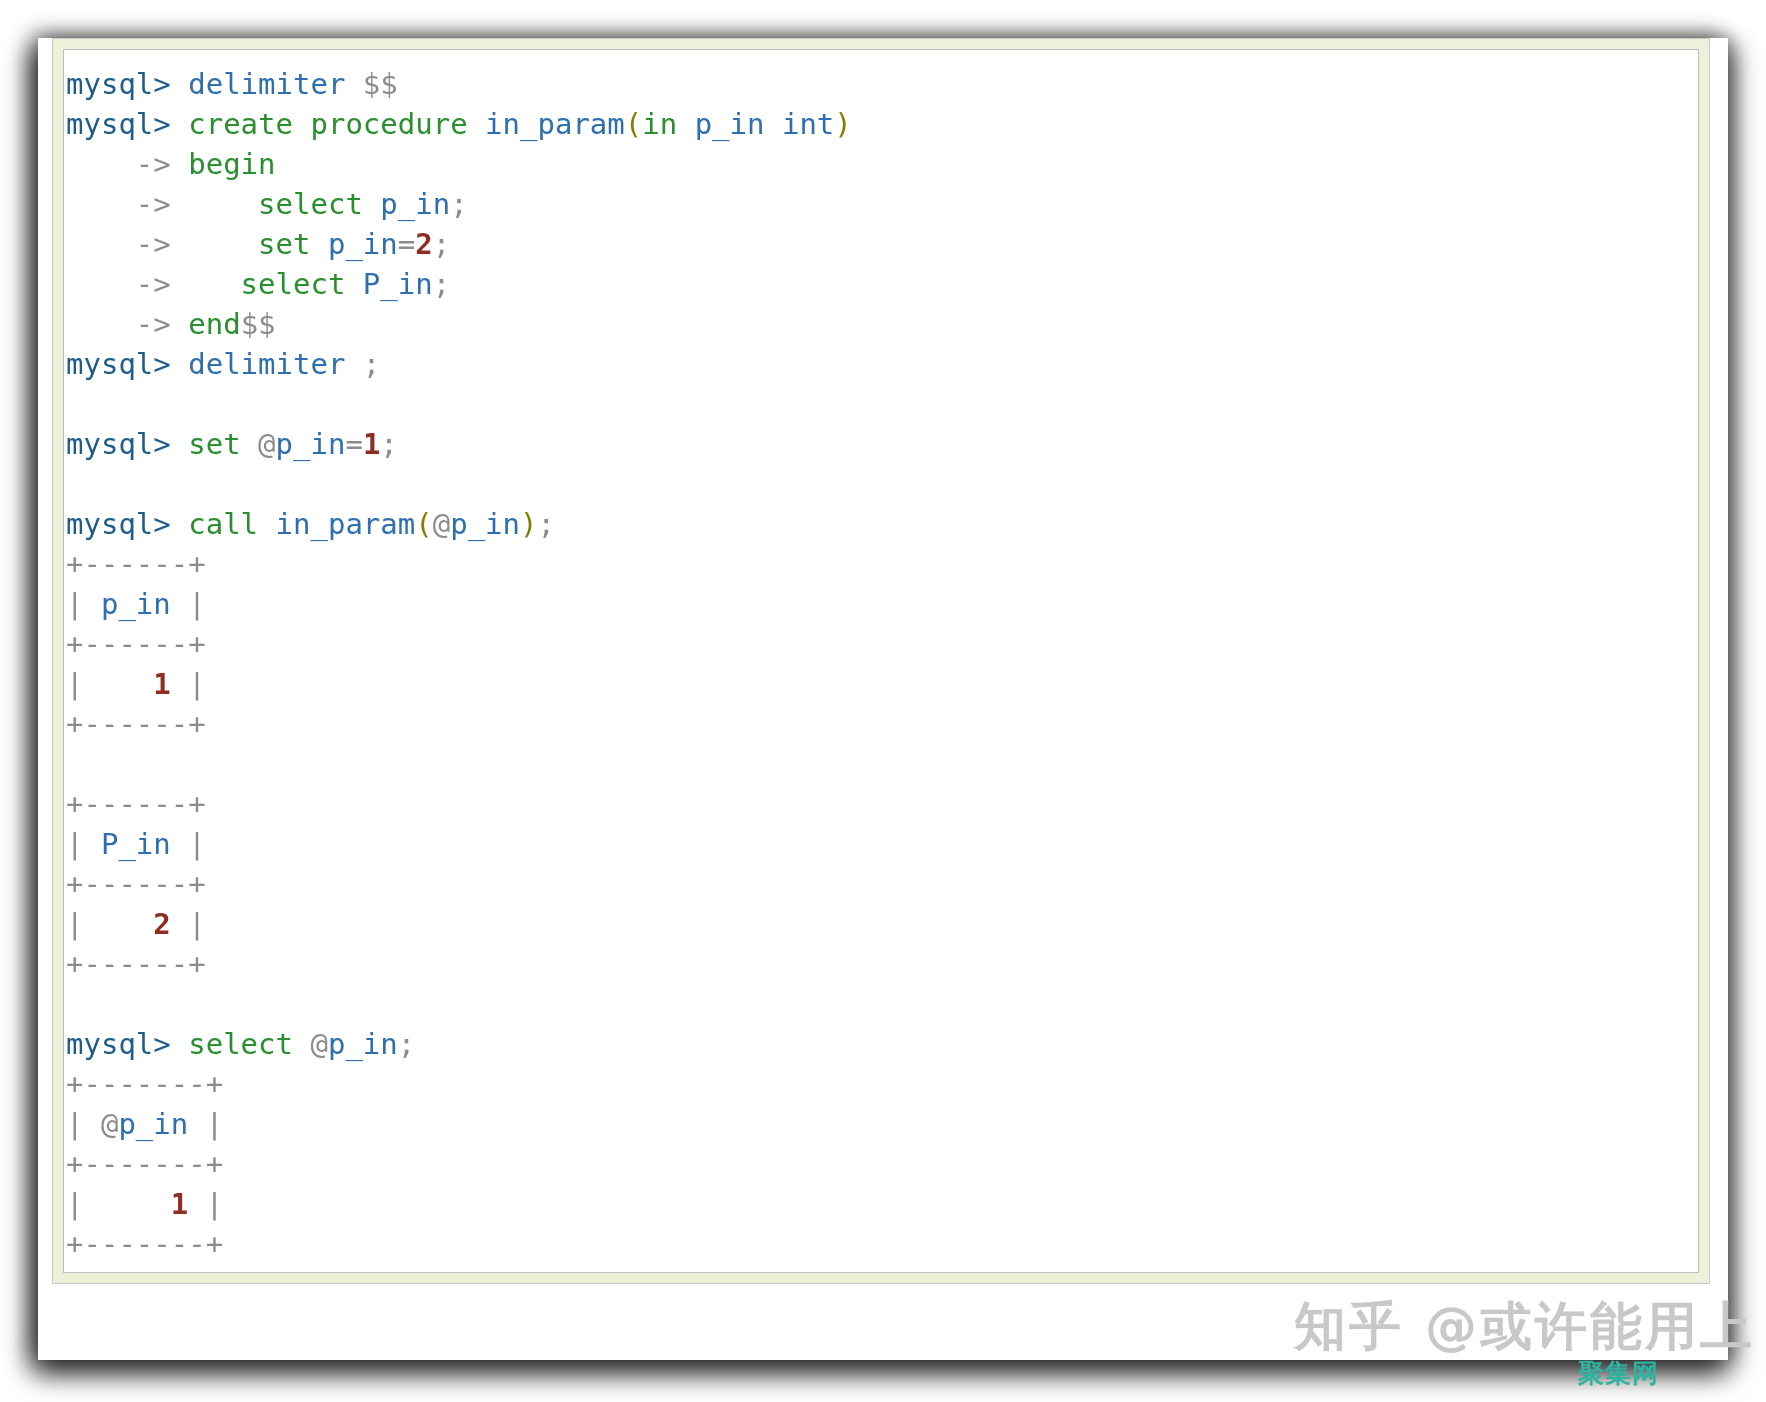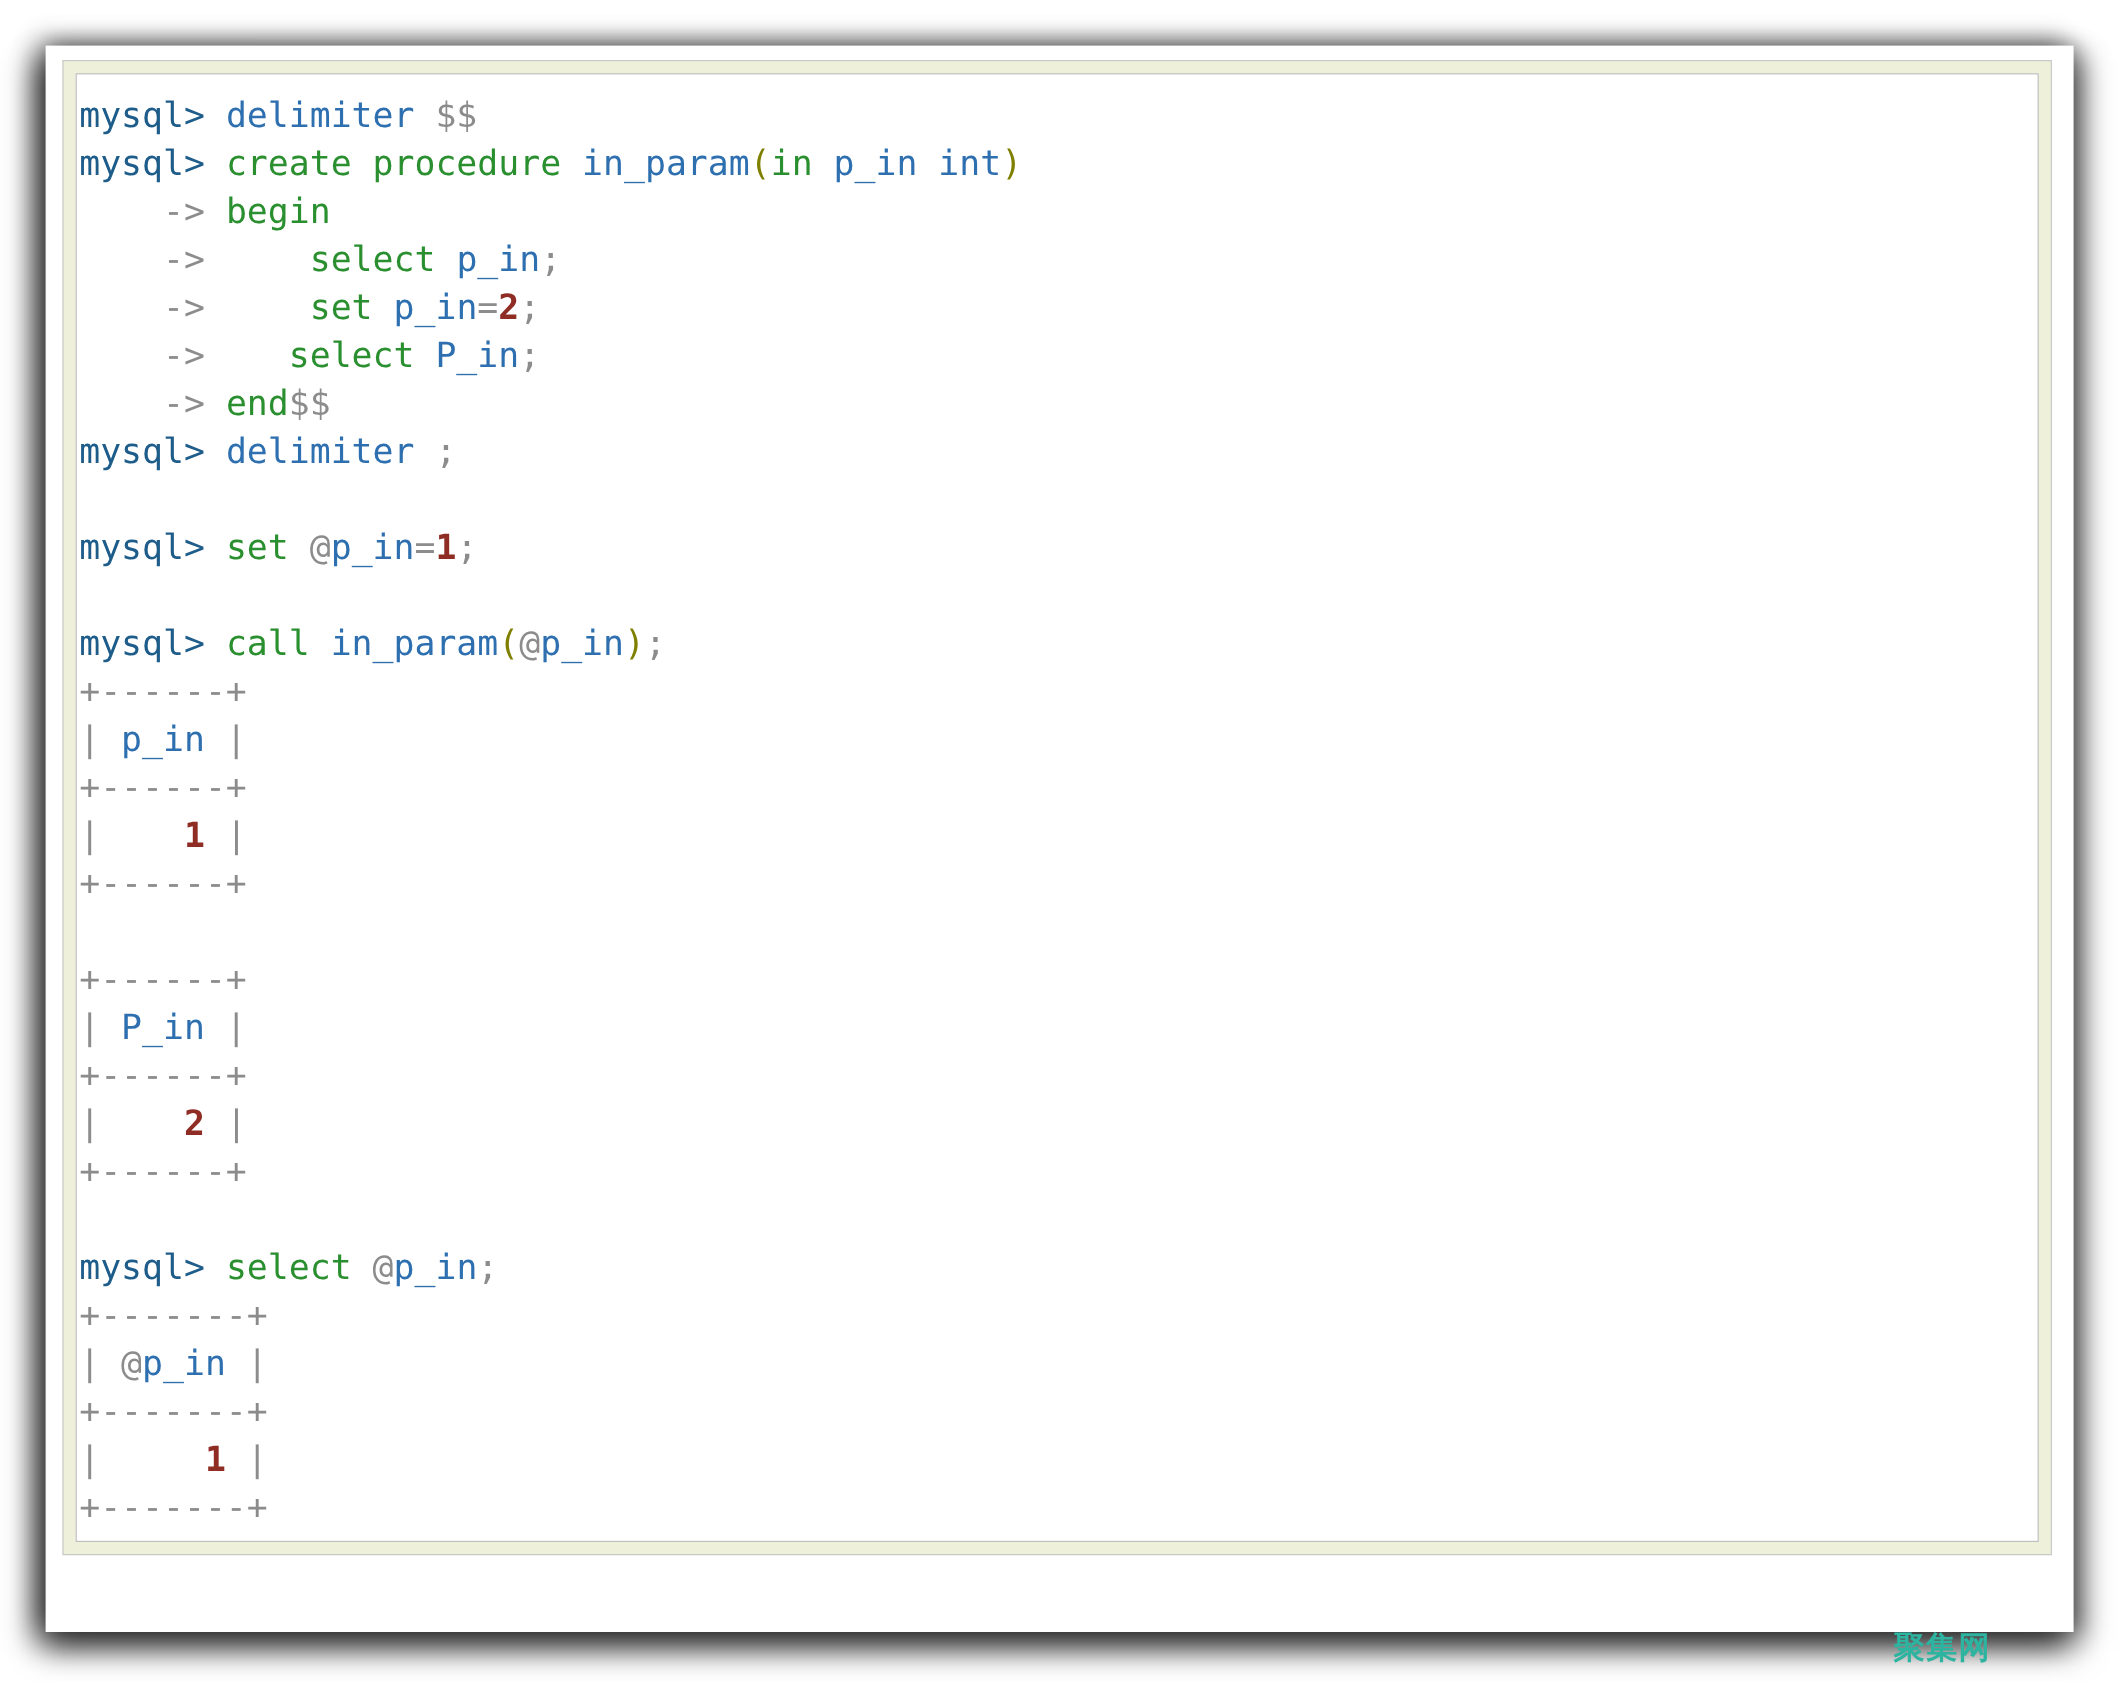--- a/index.html
+++ b/index.html
@@ -18,21 +18,21 @@
     background: #ffffff;
     box-shadow:
       0 14px 24px 2px rgba(0,0,0,0.55),
       -12px 10px 22px rgba(0,0,0,0.45),
       -8px -8px 18px rgba(0,0,0,0.30),
       12px 6px 20px rgba(0,0,0,0.25),
       6px -4px 14px rgba(0,0,0,0.18);
   }
   .code-frame {
     position: absolute;
-    left: 14px; top: 12px;
+    left: 14px; top: 0;
     width: 1658px; height: 1246px;
     border: 1px solid #c9c9c9;
     background: var(--c-frame, #eef0da);
     padding: 10px;
   }
   .code-inner {
     width: 100%; height: 100%;
     border: 1px solid #bfbfbf;
     background: #ffffff;
     overflow: hidden;
@@ -88,14 +88,15 @@
 </style>
 </head>
 <body>
 
 <div class="page">
   <div class="code-frame">
     <div class="code-inner">
       <pre class="terminal"><div class="code-line"><span class="tok-prompt">mysql&gt;</span><span class="tok-plain"> </span><span class="tok-ident">delimiter</span><span class="tok-plain"> </span><span class="tok-op">$$</span></div><div class="code-line"><span class="tok-prompt">mysql&gt;</span><span class="tok-plain"> </span><span class="tok-kw">create</span><span class="tok-plain"> </span><span class="tok-kw">procedure</span><span class="tok-plain"> </span><span class="tok-ident">in_param</span><span class="tok-paren">(</span><span class="tok-kw">in</span><span class="tok-plain"> </span><span class="tok-ident">p_in</span><span class="tok-plain"> </span><span class="tok-ident">int</span><span class="tok-paren">)</span></div><div class="code-line"><span class="tok-plain">    </span><span class="tok-op">-&gt;</span><span class="tok-plain"> </span><span class="tok-kw">begin</span></div><div class="code-line"><span class="tok-plain">    </span><span class="tok-op">-&gt;</span><span class="tok-plain">     </span><span class="tok-kw">select</span><span class="tok-plain"> </span><span class="tok-ident">p_in</span><span class="tok-op">;</span></div><div class="code-line"><span class="tok-plain">    </span><span class="tok-op">-&gt;</span><span class="tok-plain">     </span><span class="tok-kw">set</span><span class="tok-plain"> </span><span class="tok-ident">p_in</span><span class="tok-op">=</span><span class="tok-num">2</span><span class="tok-op">;</span></div><div class="code-line"><span class="tok-plain">    </span><span class="tok-op">-&gt;</span><span class="tok-plain">    </span><span class="tok-kw">select</span><span class="tok-plain"> </span><span class="tok-ident">P_in</span><span class="tok-op">;</span></div><div class="code-line"><span class="tok-plain">    </span><span class="tok-op">-&gt;</span><span class="tok-plain"> </span><span class="tok-kw">end</span><span class="tok-op">$$</span></div><div class="code-line"><span class="tok-prompt">mysql&gt;</span><span class="tok-plain"> </span><span class="tok-ident">delimiter</span><span class="tok-plain"> </span><span class="tok-op">;</span></div><div class="code-line"></div><div class="code-line"><span class="tok-prompt">mysql&gt;</span><span class="tok-plain"> </span><span class="tok-kw">set</span><span class="tok-plain"> </span><span class="tok-op">@</span><span class="tok-ident">p_in</span><span class="tok-op">=</span><span class="tok-num">1</span><span class="tok-op">;</span></div><div class="code-line"></div><div class="code-line"><span class="tok-prompt">mysql&gt;</span><span class="tok-plain"> </span><span class="tok-kw">call</span><span class="tok-plain"> </span><span class="tok-ident">in_param</span><span class="tok-paren">(</span><span class="tok-op">@</span><span class="tok-ident">p_in</span><span class="tok-paren">)</span><span class="tok-op">;</span></div><div class="code-line"><span class="tok-op">+------+</span></div><div class="code-line"><span class="tok-op">| </span><span class="tok-ident">p_in</span><span class="tok-op"> |</span></div><div class="code-line"><span class="tok-op">+------+</span></div><div class="code-line"><span class="tok-op">|    </span><span class="tok-num">1</span><span class="tok-op"> |</span></div><div class="code-line"><span class="tok-op">+------+</span></div><div class="code-line"></div><div class="code-line"><span class="tok-op">+------+</span></div><div class="code-line"><span class="tok-op">| </span><span class="tok-ident">P_in</span><span class="tok-op"> |</span></div><div class="code-line"><span class="tok-op">+------+</span></div><div class="code-line"><span class="tok-op">|    </span><span class="tok-num">2</span><span class="tok-op"> |</span></div><div class="code-line"><span class="tok-op">+------+</span></div><div class="code-line"></div><div class="code-line"><span class="tok-prompt">mysql&gt;</span><span class="tok-plain"> </span><span class="tok-kw">select</span><span class="tok-plain"> </span><span class="tok-op">@</span><span class="tok-ident">p_in</span><span class="tok-op">;</span></div><div class="code-line"><span class="tok-op">+-------+</span></div><div class="code-line"><span class="tok-op">| </span><span class="tok-op">@</span><span class="tok-ident">p_in</span><span class="tok-op"> |</span></div><div class="code-line"><span class="tok-op">+-------+</span></div><div class="code-line"><span class="tok-op">|     </span><span class="tok-num">1</span><span class="tok-op"> |</span></div><div class="code-line"><span class="tok-op">+-------+</span></div></pre>
     </div>
   </div>
+  <div class="watermark">知乎 @或许能用上</div>
 </div>
 <div class="site-badge">聚集网</div>
 
 </body></html>

